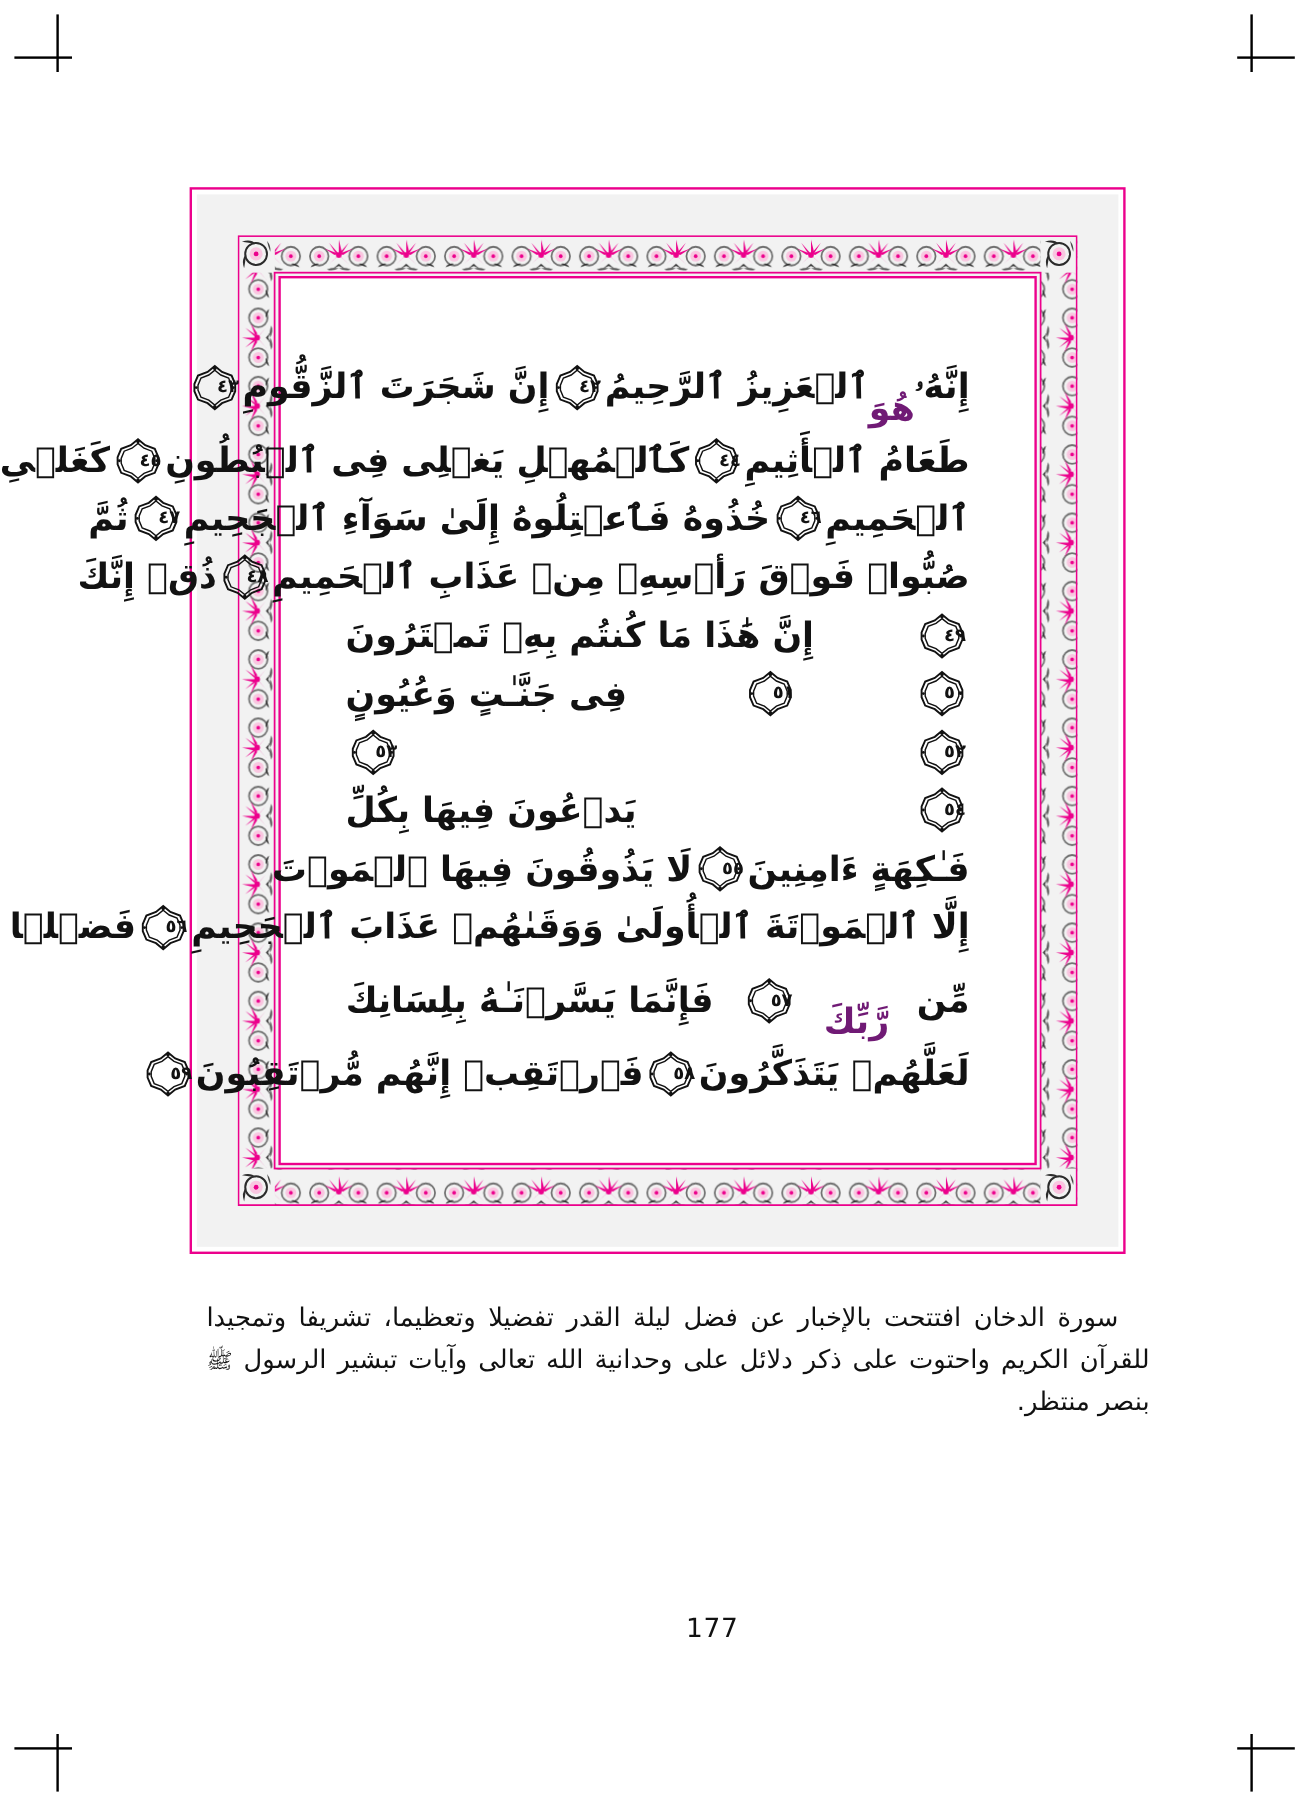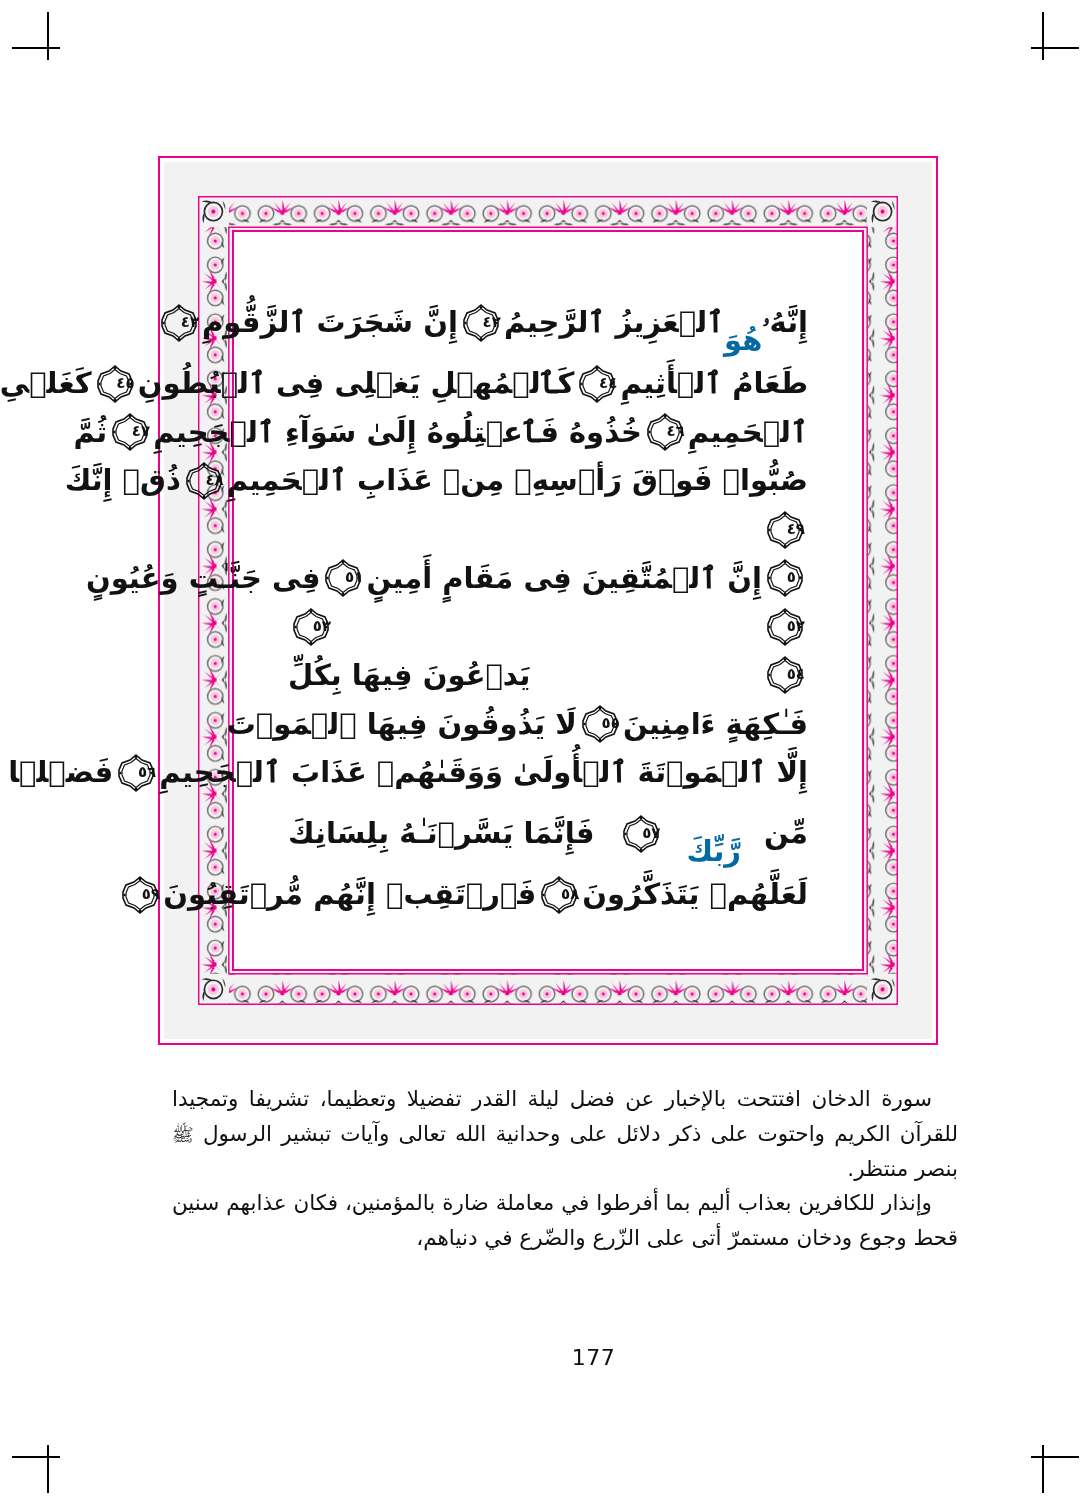--- a/index.html
+++ b/index.html
@@ -67,21 +67,21 @@
     line-height:1.0;
     color:#121212;
     white-space:nowrap;
     display:flex;
     justify-content:space-between;
     align-items:center;
     direction:rtl;
     font-weight:700;
   }
   .ayah-line > span{display:inline-block;}
-  .tajweed{color:#0369a1;margin-top:36px;}
+  .tajweed{color:#701a75;margin-top:36px;}
 
   
   .rosette{
     display:inline-flex;
     align-items:center;
     justify-content:center;
     width:40px;height:40px;
     position:relative;
     flex:0 0 auto;
     margin:0 3px;
@@ -303,31 +303,31 @@
           </div>
           <div class="ayah-line">
             <span class="rosette"><svg width="40" height="40" viewBox="0 0 40 40" xmlns="http://www.w3.org/2000/svg">
                 <path d="M20 2 L26 7 L34 10 L37 17 L37 23 L34 30 L26 33 L20 38 L14 33 L6 30 L3 23 L3 17 L6 10 L14 7 Z" fill="none" stroke="#121212" stroke-width="1.6"></path>
                 <path d="M20 5.5 L25 9.5 L31.5 12 L34 18 L34 22 L31.5 28 L25 30.5 L20 34.5 L15 30.5 L8.5 28 L6 22 L6 18 L8.5 12 L15 9.5 Z" fill="none" stroke="#121212" stroke-width="1.2"></path>
                 <circle cx="20" cy="4" r="1.5" fill="#121212"></circle>
                 <circle cx="20" cy="36" r="1.5" fill="#121212"></circle>
                 <circle cx="4.5" cy="20" r="1.2" fill="#121212"></circle>
                 <circle cx="35.5" cy="20" r="1.2" fill="#121212"></circle>
               </svg><i>٤٩</i></span>
+            <span>إِنَّ هَٰذَا مَا كُنتُم بِهِۦ تَمۡتَرُونَ</span>
           </div>
           <div class="ayah-line">
             <span class="rosette"><svg width="40" height="40" viewBox="0 0 40 40" xmlns="http://www.w3.org/2000/svg">
                 <path d="M20 2 L26 7 L34 10 L37 17 L37 23 L34 30 L26 33 L20 38 L14 33 L6 30 L3 23 L3 17 L6 10 L14 7 Z" fill="none" stroke="#121212" stroke-width="1.6"></path>
                 <path d="M20 5.5 L25 9.5 L31.5 12 L34 18 L34 22 L31.5 28 L25 30.5 L20 34.5 L15 30.5 L8.5 28 L6 22 L6 18 L8.5 12 L15 9.5 Z" fill="none" stroke="#121212" stroke-width="1.2"></path>
                 <circle cx="20" cy="4" r="1.5" fill="#121212"></circle>
                 <circle cx="20" cy="36" r="1.5" fill="#121212"></circle>
                 <circle cx="4.5" cy="20" r="1.2" fill="#121212"></circle>
                 <circle cx="35.5" cy="20" r="1.2" fill="#121212"></circle>
               </svg><i>٥٠</i></span>
-            <span>إِنَّ ٱلۡمُتَّقِينَ فِى مَقَامٍ أَمِينٍ</span>
             <span class="rosette"><svg width="40" height="40" viewBox="0 0 40 40" xmlns="http://www.w3.org/2000/svg">
                 <path d="M20 2 L26 7 L34 10 L37 17 L37 23 L34 30 L26 33 L20 38 L14 33 L6 30 L3 23 L3 17 L6 10 L14 7 Z" fill="none" stroke="#121212" stroke-width="1.6"></path>
                 <path d="M20 5.5 L25 9.5 L31.5 12 L34 18 L34 22 L31.5 28 L25 30.5 L20 34.5 L15 30.5 L8.5 28 L6 22 L6 18 L8.5 12 L15 9.5 Z" fill="none" stroke="#121212" stroke-width="1.2"></path>
                 <circle cx="20" cy="4" r="1.5" fill="#121212"></circle>
                 <circle cx="20" cy="36" r="1.5" fill="#121212"></circle>
                 <circle cx="4.5" cy="20" r="1.2" fill="#121212"></circle>
                 <circle cx="35.5" cy="20" r="1.2" fill="#121212"></circle>
               </svg><i>٥١</i></span>
             <span>فِى جَنَّـٰتٍ وَعُيُونٍ</span>
           </div>
@@ -417,16 +417,15 @@
                 <circle cx="35.5" cy="20" r="1.2" fill="#121212"></circle>
               </svg><i>٥٩</i></span>
           </div>
         </div>
     </div>
   </div>
 </div>
 
 <div class="commentary">
   <p><span>سورة الدخان افتتحت بالإخبار عن فضل ليلة القدر تفضيلا وتعظيما، تشريفا وتمجيدا للقرآن الكريم واحتوت على ذكر دلائل على وحدانية الله تعالى وآيات تبشير الرسول </span><span class="salla">ﷺ</span><span> بنصر منتظر.</span></p>
-  <p class="p2">وإنذار للكافرين بعذاب أليم بما أفرطوا في معاملة ضارة بالمؤمنين، فكان عذابهم سنين قحط وجوع ودخان مستمرّ أتى على الزّرع والضّرع في دنياهم،</p>
 </div>
 
 <div class="page-number">177</div>
 
 </body></html>

